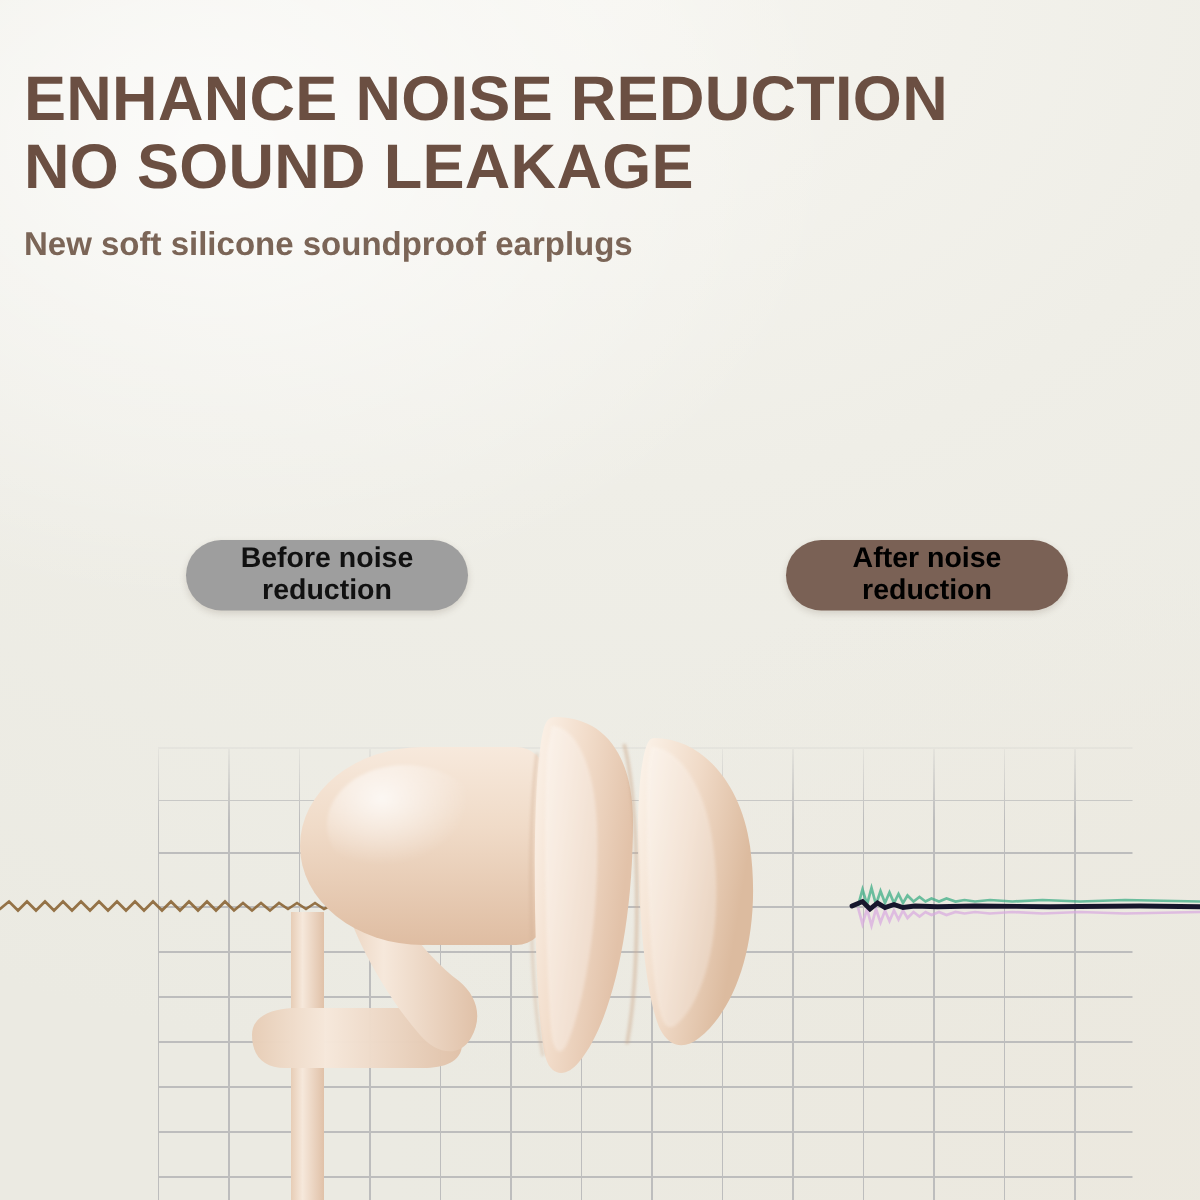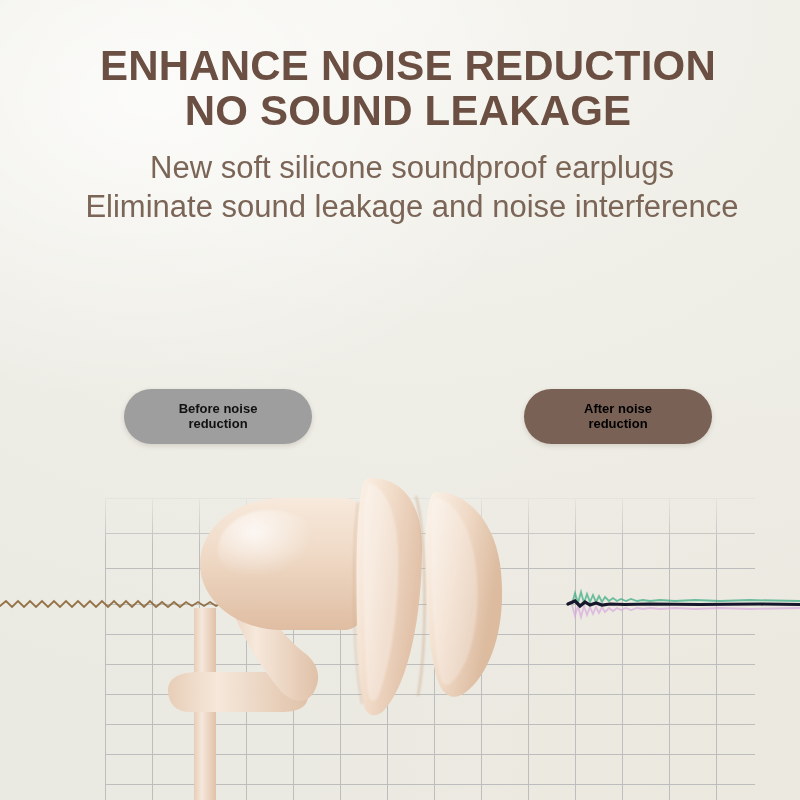--- a/index.html
+++ b/index.html
@@ -27,39 +27,39 @@
       radial-gradient(75% 55% at 18% 12%, rgba(255,255,255,.75), rgba(255,255,255,0) 70%),
       radial-gradient(90% 70% at 95% 95%, rgba(236,232,222,.75), rgba(255,255,255,0) 70%);
     pointer-events: none;
     z-index: 0;
   }
 
   
   .header {
     position: absolute;
     left: 16px; right: 0; top: 44px;
-    text-align: center;
+    text-align: left;
     z-index: 6;
   }
   .headline {
     margin: 0;
     color: #6b4f42;
     font-size: 42px;
     line-height: 1.06;
     font-weight: 700;
     letter-spacing: .2px;
     text-transform: uppercase;
   }
   .headline .l2 { display: block; }
   .subhead {
-    margin: 16px 0 0 8px;
+    margin: 16px 0 0 0;
     color: #7b6557;
-    font-size: 31px;
+    font-size: 22px;
     line-height: 1.25;
-    font-weight: 400;
+    font-weight: 700;
   }
   .subhead .s2 { display: block; }
 
   
   .plot {
     position: absolute;
     left: 0; top: 0;
     width: 800px; height: 800px;
     z-index: 1;
   }
@@ -86,27 +86,26 @@
 
   
   .badge {
     position: absolute;
     z-index: 8;
     display: flex;
     align-items: center;
     justify-content: center;
     text-align: center;
     border-radius: 999px;
-    font-size: 13px;
+    font-size: 19px;
     font-weight: 700;
     line-height: 1.12;
-    padding: 13px 20px;
+    padding: 2px 20px;
     box-shadow: 0 2px 5px rgba(90,70,55,.18);
     user-select: none;
-    margin-top: 29px;
   }
   .badge-before {
     left: 124px; top: 360px;
     width: 148px;
     background: #9e9e9e;
     color: #111111;
   }
   .badge-after {
     left: 524px; top: 360px;
     width: 148px;
@@ -489,17 +488,16 @@
     </span>
   </div>
 
   <div class="header">
     <h1 class="headline">
       <span>ENHANCE NOISE REDUCTION</span>
       <span class="l2">NO SOUND LEAKAGE</span>
     </h1>
     <p class="subhead">
       <span>New soft silicone soundproof earplugs</span>
-      <span class="s2">Eliminate sound leakage and noise interference</span>
     </p>
   </div>
 
 </div>
 
 </body></html>

